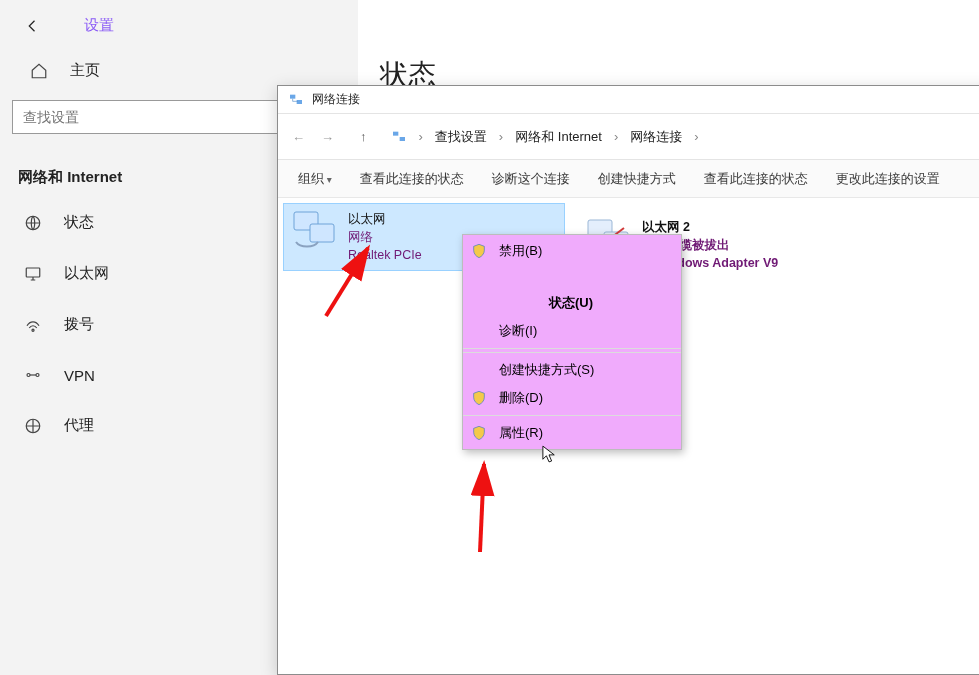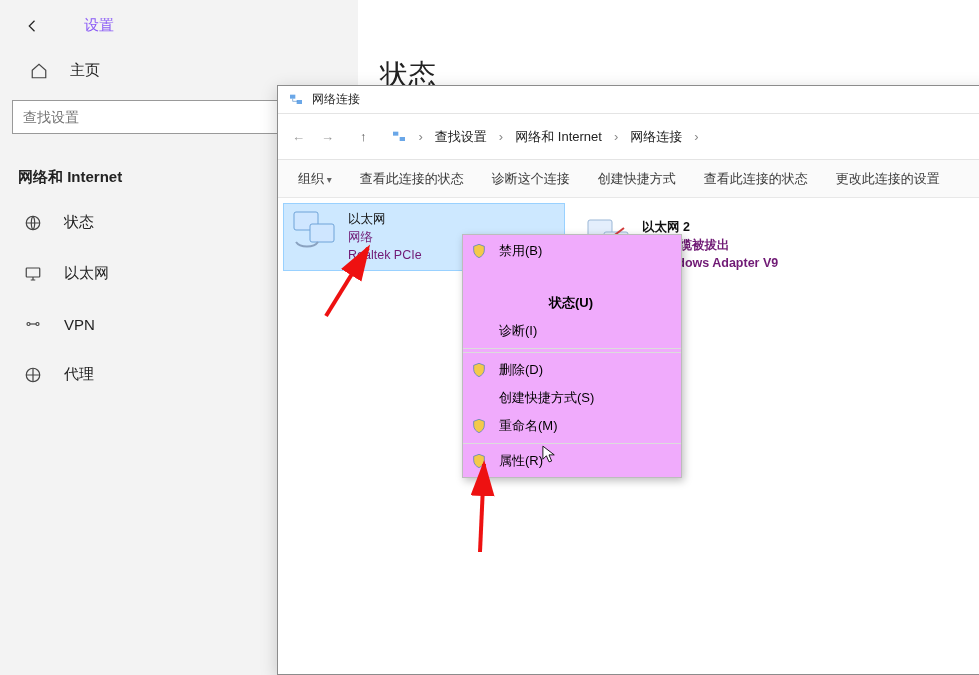--- a/index.html
+++ b/index.html
@@ -86,20 +86,28 @@
   </div>
   <div class="side-item">
     <svg width="18" height="18" viewBox="0 0 24 24" fill="none" stroke="#444" stroke-width="1.6">
         <rect x="3" y="4" width="18" height="12" rx="1"></rect>
         <path d="M9 20h6M12 16v4"></path>
       </svg>
     <span>以太网</span>
   </div>
   <div class="side-item">
     <svg width="18" height="18" viewBox="0 0 24 24" fill="none" stroke="#444" stroke-width="1.6">
+        <path d="M4 13c4-7 12-7 16 0"></path>
+        <path d="M7 16c2.5-4 7.5-4 10 0"></path>
+        <circle cx="12" cy="19" r="1.4"></circle>
+      </svg>
+    <span>拨号</span>
+  </div>
+  <div class="side-item">
+    <svg width="18" height="18" viewBox="0 0 24 24" fill="none" stroke="#444" stroke-width="1.6">
         <circle cx="6" cy="12" r="2"></circle>
         <circle cx="18" cy="12" r="2"></circle>
         <path d="M8 12h8"></path>
       </svg>
     <span>VPN</span>
   </div>
   <div class="side-item">
     <svg width="18" height="18" viewBox="0 0 24 24" fill="none" stroke="#444" stroke-width="1.6">
         <circle cx="12" cy="12" r="9"></circle>
         <path d="M3 12h18M12 3v18"></path>
@@ -187,34 +195,28 @@
         <span class="blank-ic"></span>
         <span class="lbl">状态(U)</span>
       </div>
       <div class="row">
         <span class="blank-ic"></span>
         <span class="lbl">诊断(I)</span>
       </div>
       <div class="sep"></div>
       <div class="sep"></div>
       <div class="row">
+        <span class="blank-ic"></span>
+        <span class="lbl">创建快捷方式(S)</span>
+      </div>
+      <div class="row">
         <span class="shield"><svg viewBox="0 0 24 24" width="16" height="16">
               <path d="M12 2l8 3v6c0 5-3.5 9-8 11-4.5-2-8-6-8-11V5z" fill="#f4c94a" stroke="#3b77c6"></path>
             </svg></span>
         <span class="lbl">删除(D)</span>
-      </div>
-      <div class="row">
-        <span class="blank-ic"></span>
-        <span class="lbl">创建快捷方式(S)</span>
-      </div>
-      <div class="row">
-        <span class="shield"><svg viewBox="0 0 24 24" width="16" height="16">
-              <path d="M12 2l8 3v6c0 5-3.5 9-8 11-4.5-2-8-6-8-11V5z" fill="#f4c94a" stroke="#3b77c6"></path>
-            </svg></span>
-        <span class="lbl">重命名(M)</span>
       </div>
       <div class="sep"></div>
       <div class="row">
         <span class="shield"><svg viewBox="0 0 24 24" width="16" height="16">
               <path d="M12 2l8 3v6c0 5-3.5 9-8 11-4.5-2-8-6-8-11V5z" fill="#f4c94a" stroke="#3b77c6"></path>
             </svg></span>
         <span class="lbl">属性(R)</span>
       </div>
     </div>
   </div>

